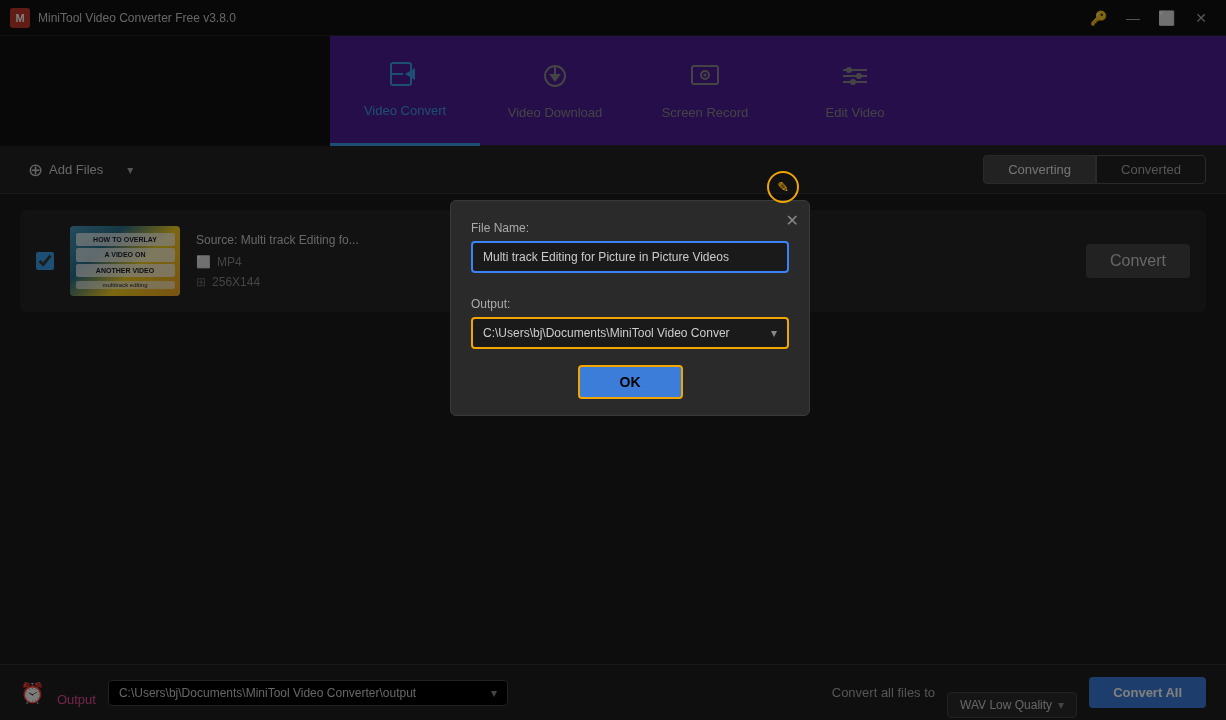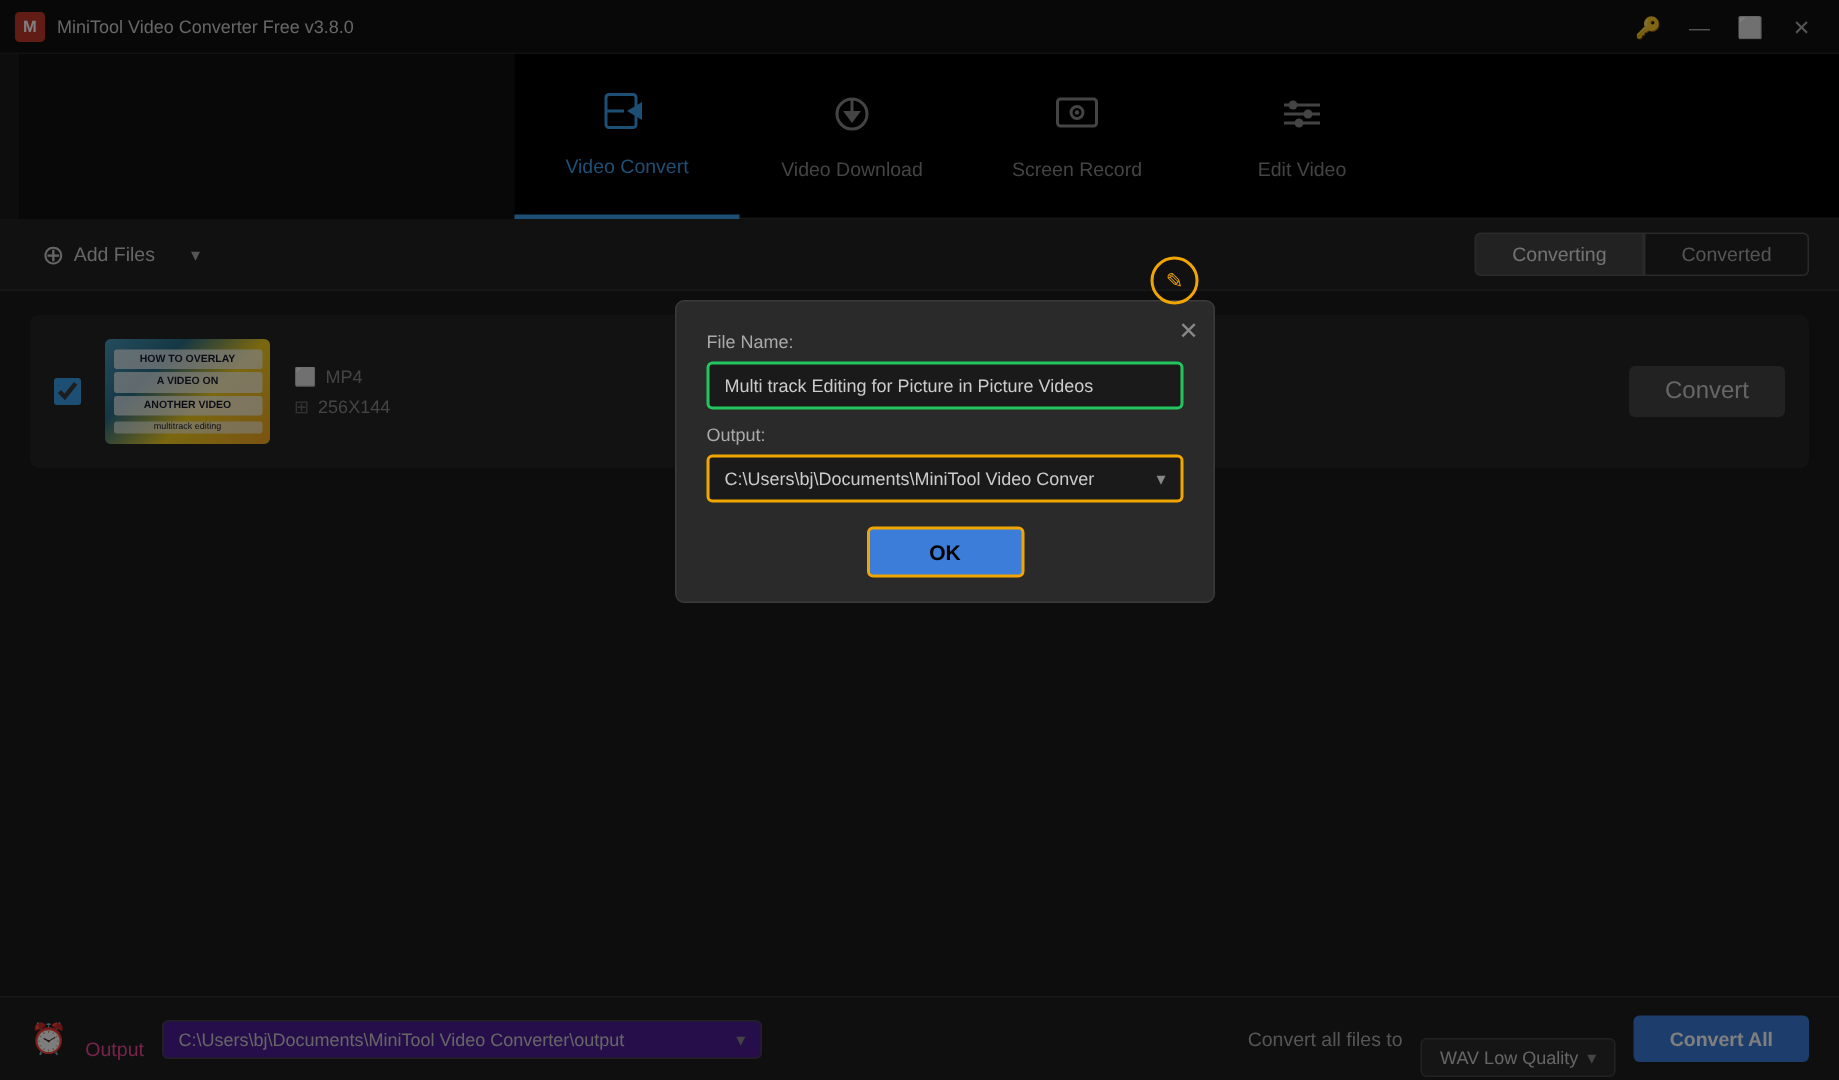--- a/index.html
+++ b/index.html
@@ -58,27 +58,26 @@
       cursor: pointer;
       display: flex;
       align-items: center;
       justify-content: center;
       font-size: 14px;
       border-radius: 3px;
     }
 
     
     #nav-bar {
-      background: #000000;
+      background: #4c1d95;
       height: 110px;
       display: flex;
       align-items: center;
       border-bottom: 1px solid #2a2a2a;
       padding-left: 0;
-      margin-left: 13px;
     }
     #nav-left-accent {
       width: 330px;
       height: 110px;
       background: #111;
       flex-shrink: 0;
     }
     #nav-tabs {
       display: flex;
       align-items: center;
@@ -272,21 +271,21 @@
       display: flex;
       align-items: center;
       padding: 0 20px;
       gap: 12px;
     }
     #output-icon { color: #888; font-size: 20px; }
     #output-label { color: #ec4899; font-size: 13px; margin-top: 14px; }
     #output-path {
       flex: 1;
       max-width: 400px;
-      background: #4c1d95;
+      background: #000000;
       border: 1px solid #444;
       border-radius: 4px;
       padding: 5px 10px;
       color: #ccc;
       font-size: 12px;
       display: flex;
       justify-content: space-between;
     }
     #output-path-text { overflow: hidden; text-overflow: ellipsis; white-space: nowrap; flex: 1; }
     #output-path-arrow { color: #888; margin-left: 4px; }
@@ -366,26 +365,26 @@
     }
 
     .modal-label {
       color: #aaa;
       font-size: 12px;
       margin-bottom: 6px;
     }
     #filename-input {
       width: 100%;
       background: #1a1a1a;
-      border: 2px solid #22c55e;
+      border: 2px solid #3b82f6;
       border-radius: 4px;
       padding: 7px 10px;
       color: #ccc;
       font-size: 12px;
-      margin-bottom: 10px;
+      margin-bottom: 24px;
       outline: none;
     }
     #output-label-modal {
       color: #aaa;
       font-size: 12px;
       margin-bottom: 6px;
     }
     #output-path-modal {
       width: 100%;
       background: #1a1a1a;
@@ -499,20 +498,24 @@
     <input type="checkbox" id="file-checkbox" checked="" style="">
     <div id="file-thumbnail">
       <div class="thumb-inner">
         <div class="thumb-text-line">HOW TO OVERLAY</div>
         <div class="thumb-text-line">A VIDEO ON</div>
         <div class="thumb-text-line">ANOTHER VIDEO</div>
         <div style="font-size:6px;color:#1a1a2e;background:rgba(255,255,255,0.6);padding:1px 2px;border-radius:2px;margin-top:2px;width:90%;text-align:center;">multitrack editing</div>
       </div>
     </div>
     <div id="file-info">
+      <div id="file-source">
+        <span>Source:</span>
+        <span>Multi track Editing fo...</span>
+      </div>
       <div id="file-meta">
         <div class="meta-item">
           <span class="meta-icon">⬜</span>
           <span>MP4</span>
         </div>
         <div class="meta-item">
           <span class="meta-icon">🕐</span>
           <span>00:00:53</span>
         </div>
         <div class="meta-item">

